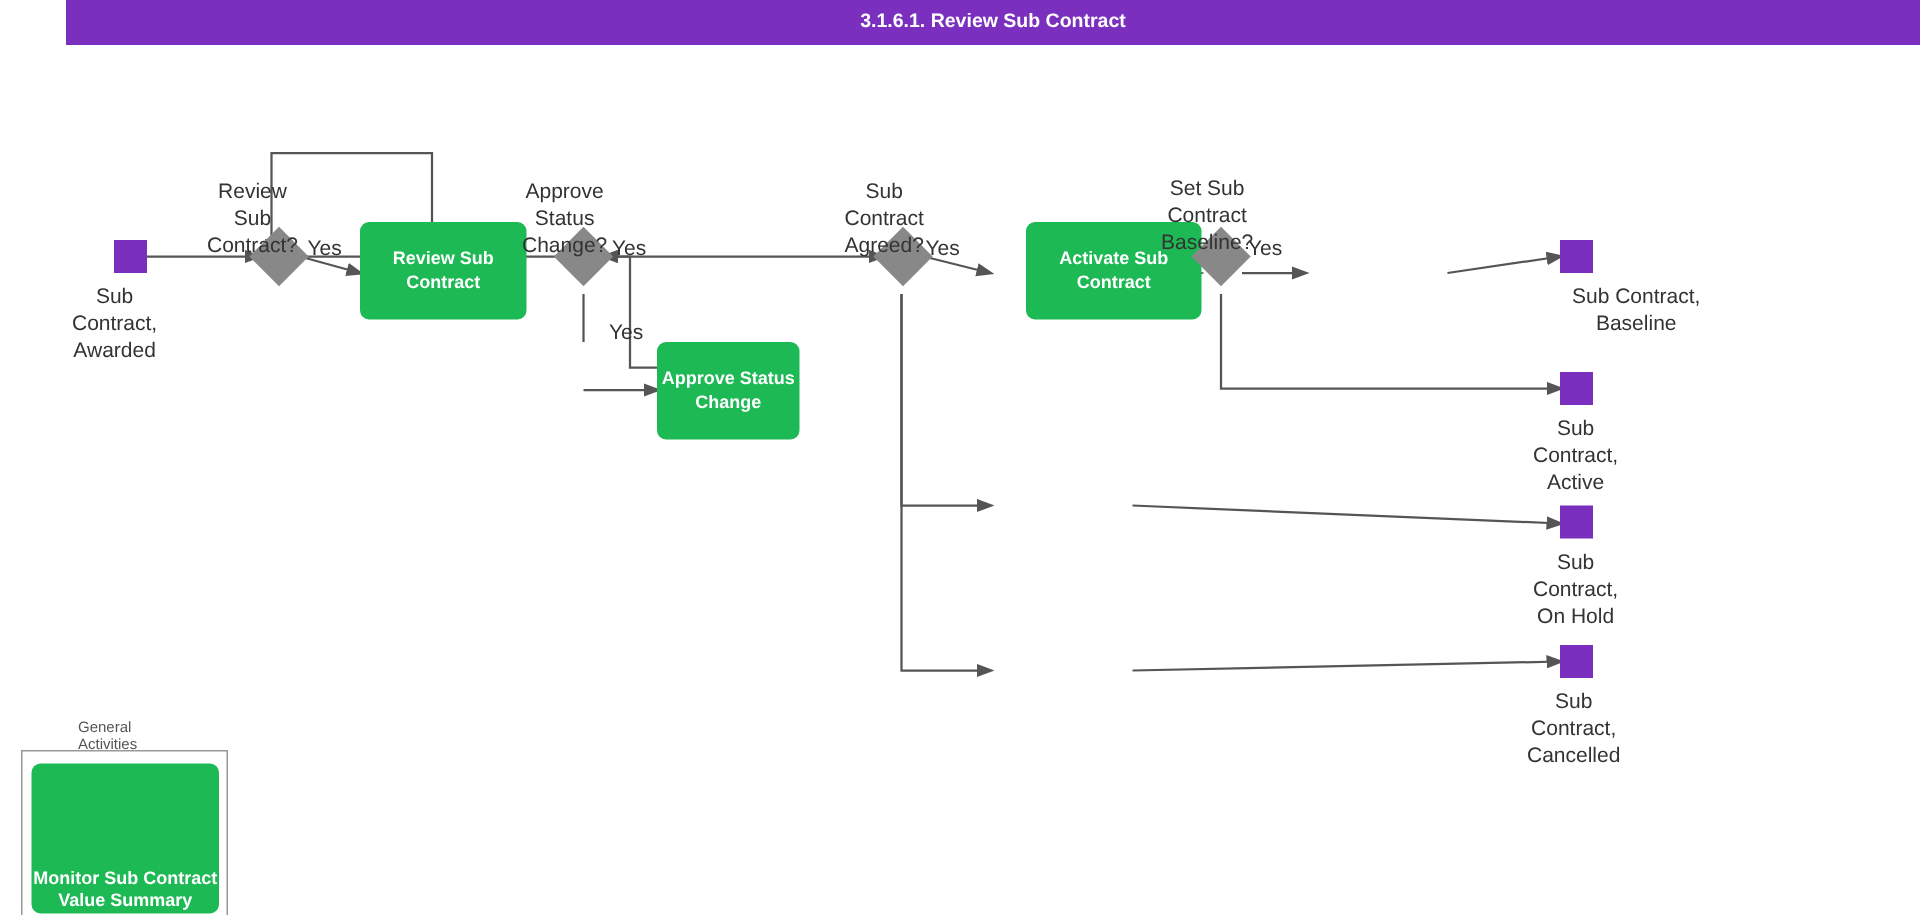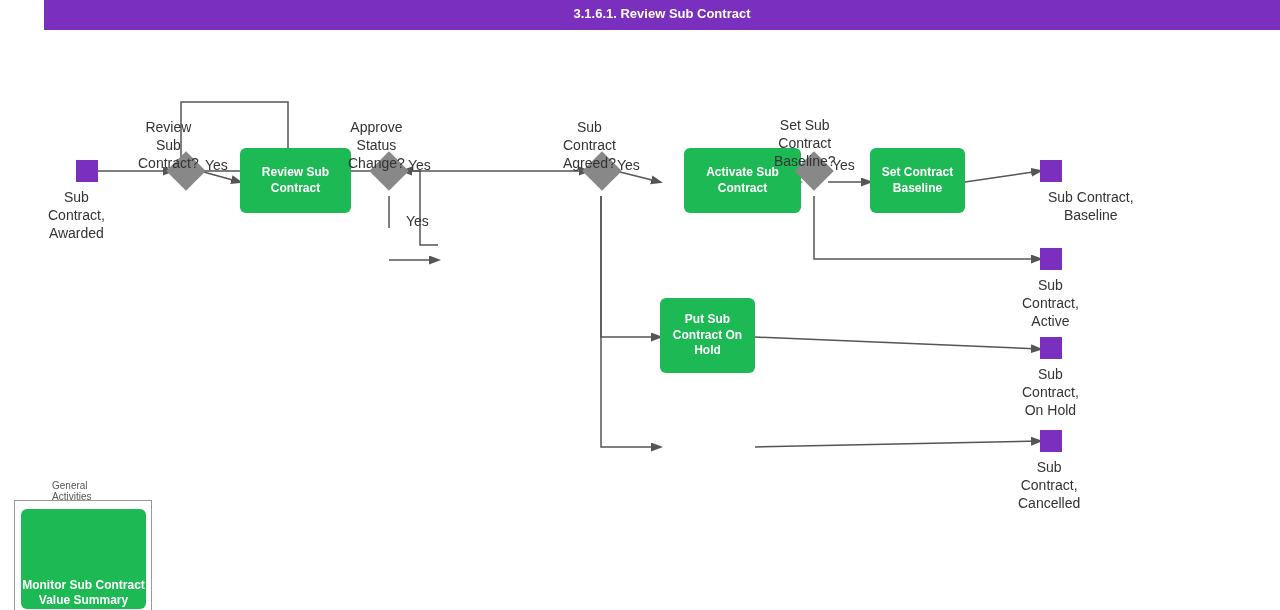--- a/index.html
+++ b/index.html
@@ -142,56 +142,51 @@
   <div class="green-box" style="left:240px;top:118px;width:111px;height:65px;">
     <span>Review Sub
 Contract</span>
   </div>
 
   <div class="diamond" style="left:375px;top:127px;"></div>
   <div class="label" style="left:348px;top:88px;">Approve<br>Status<br>Change?</div>
   <div class="label" style="left:408px;top:126px;">Yes</div>
   <div class="label" style="left:406px;top:182px;">Yes</div>
 
+  <div class="green-box" style="left:438px;top:198px;width:95px;height:65px;">
+    <span>Approve Status
+Change</span>
+  </div>
 
   <div class="diamond" style="left:588px;top:127px;"></div>
   <div class="label" style="left:563px;top:88px;">Sub<br>Contract<br>Agreed?</div>
   <div class="label" style="left:617px;top:126px;">Yes</div>
 
   <div class="green-box" style="left:660px;top:118px;width:117px;height:65px;margin-left:24px;">
     <span>Activate Sub
 Contract</span>
   </div>
 
   <div class="diamond" style="left:800px;top:127px;"></div>
   <div class="label" style="left:774px;top:86px;">Set Sub<br>Contract<br>Baseline?</div>
   <div class="label" style="left:832px;top:126px;">Yes</div>
 
-  <div class="green-box" style="left:870px;top:118px;width:95px;height:65px;">
-    <span>Set Contract
-Baseline</span>
-  </div>
 
   <div class="purple-square" style="left:1040px;top:130px;"></div>
   <div class="label" style="left:1016px;top:158px;margin-left:32px;">Sub Contract,<br>Baseline</div>
 
   <div class="purple-square" style="left:1040px;top:218px;"></div>
   <div class="label" style="left:1022px;top:246px;">Sub<br>Contract,<br>Active</div>
 
   <div class="purple-square" style="left:1040px;top:307px;"></div>
   <div class="label" style="left:1022px;top:335px;">Sub<br>Contract,<br>On Hold</div>
 
   <div class="purple-square" style="left:1040px;top:400px;"></div>
   <div class="label" style="left:1018px;top:428px;">Sub<br>Contract,<br>Cancelled</div>
 
-  <div class="green-box" style="left:660px;top:268px;width:95px;height:75px;">
-    <span>Put Sub
-Contract On
-Hold</span>
-  </div>
 
 
   <div class="general-label" style="left:52px;top:450px;">General<br>Activities</div>
   <div class="general-box" style="left:14px;top:470px;width:138px;height:120px;">
 
     <div class="green-box" style="position:relative;left:6px;top:8px;width:125px;height:100px;align-items:flex-end;">
       <span>Monitor Sub
 Contract Value
 Summary</span>
     </div>

